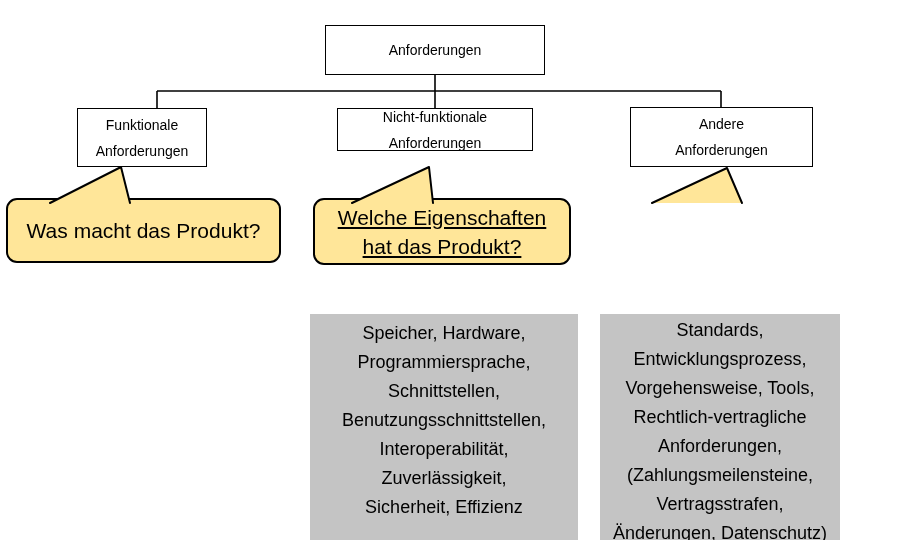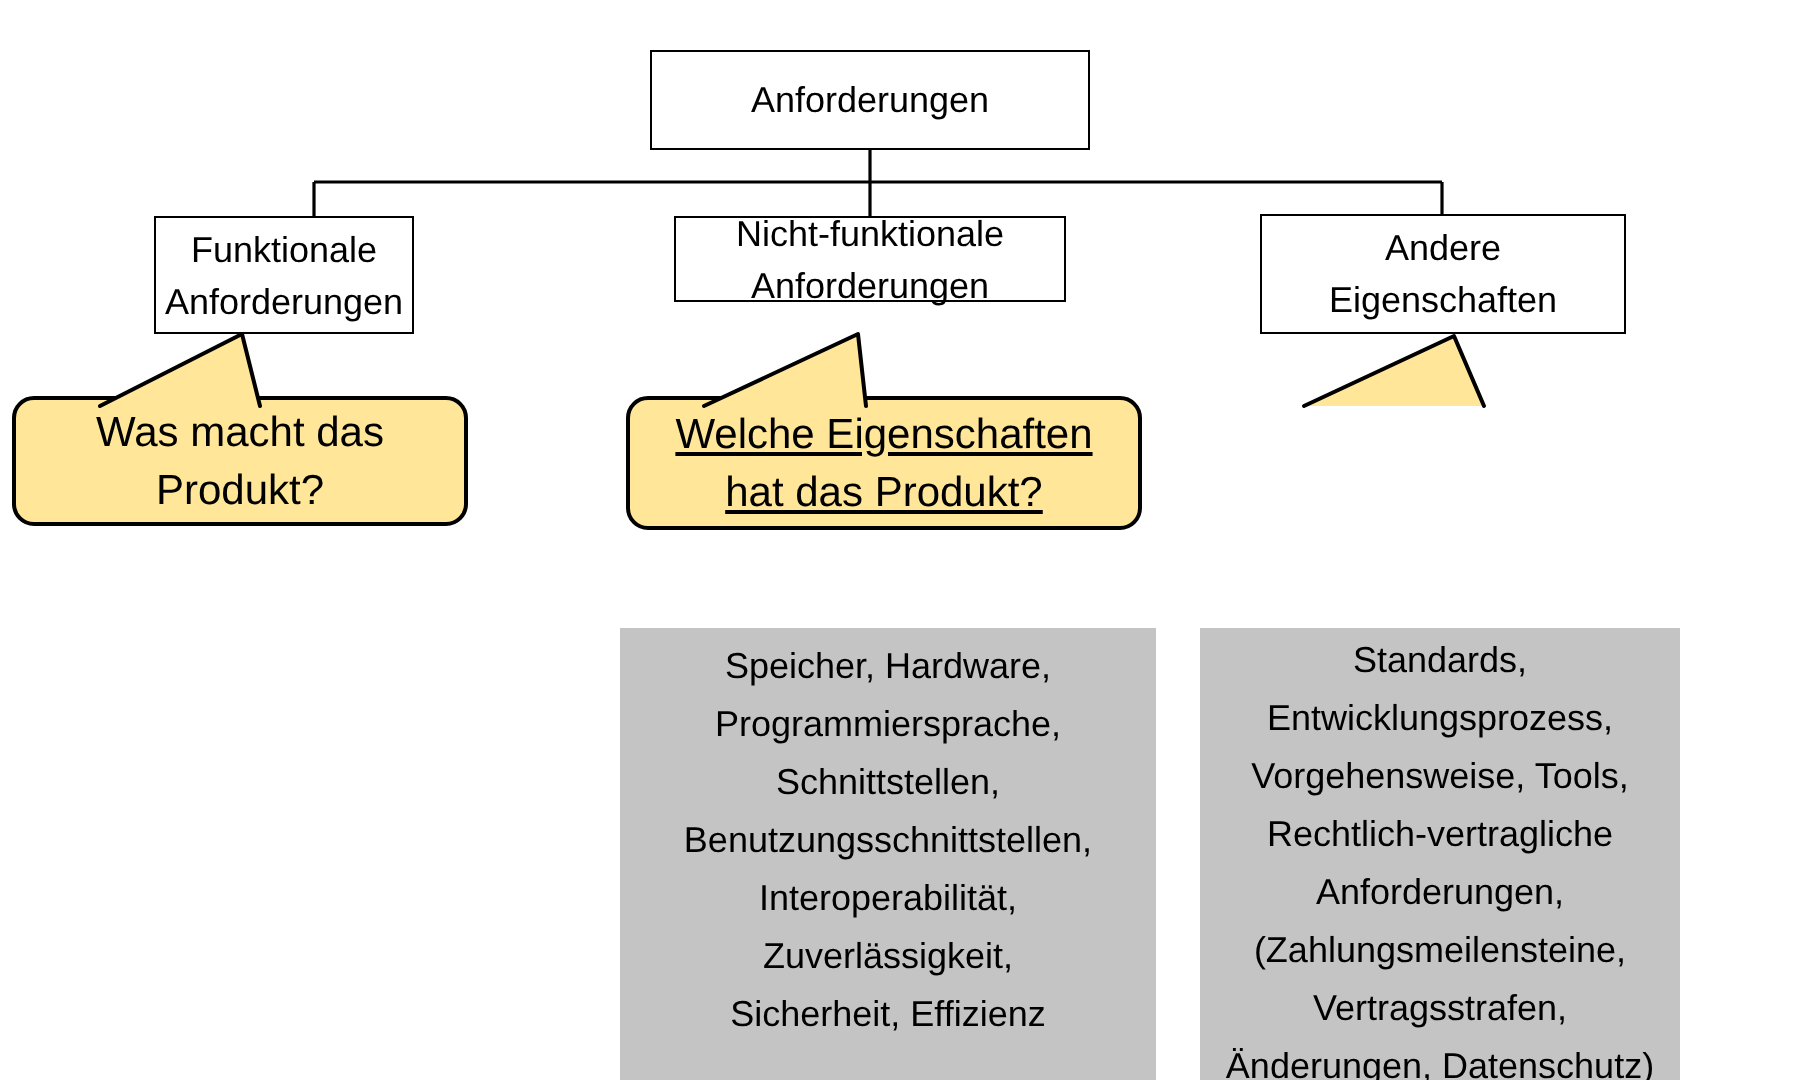--- a/index.html
+++ b/index.html
@@ -8,21 +8,21 @@
     font-family:"Liberation Sans", sans-serif; color:#000; overflow:hidden;
   }
   svg.layer { position:absolute; left:0; top:0; width:898px; height:540px; }
   svg.layer.tails { pointer-events:none; z-index:5; }
   svg.layer.connectors { z-index:0; }
   .node {
     position:absolute; z-index:2; box-sizing:border-box;
     border:1.6px solid #000; background:#fff;
     display:flex; align-items:center; justify-content:center;
     text-align:center; white-space:pre-line;
-    font-size:18px; line-height:26px;
+    font-size:14px; line-height:26px;
   }
   .bubble {
     position:absolute; z-index:3; box-sizing:border-box;
     border:2px solid #000; border-radius:11px; background:#FFE699;
     display:flex; align-items:center; justify-content:center;
     text-align:center; white-space:pre-line;
     font-size:21px; line-height:29px;
   }
   .examples {
     position:absolute; z-index:1; box-sizing:border-box;
@@ -49,23 +49,23 @@
 
   <div class="node" style="left:325px; top:25px; width:220px; height:50px;">Anforderungen</div>
 
   <div class="node" style="left:77px; top:108px; width:130px; height:59px;">Funktionale
 Anforderungen</div>
 
   <div class="node" style="left:337px; top:108px; width:196px; height:43px;">Nicht-funktionale
 Anforderungen</div>
 
   <div class="node" style="left:630px; top:107px; width:183px; height:60px;">Andere
-Eigenschaften</div>
+Anforderungen</div>
 
-  <div class="bubble" style="left:6px; top:198px; width:228px; height:65px;">Was macht das Produkt?</div>
+  <div class="bubble" style="left:6px; top:198px; width:275px; height:65px;">Was macht das Produkt?</div>
 
   <div class="bubble" style="left:313px; top:198px; width:258px; height:67px;text-decoration:underline;">Welche Eigenschaften
 hat das Produkt?</div>
 
 
   <svg class="layer tails" viewBox="0 0 898 540" xmlns="http://www.w3.org/2000/svg">
     <g stroke="#000" stroke-width="2" fill="#FFE699" stroke-linejoin="round" stroke-linecap="round">
       <path d="M50,203 L121,167 L130,203"></path>
       <path d="M352,203 L429,167 L433,203"></path>
       <path d="M652,203 L727,168 L742,203"></path>

